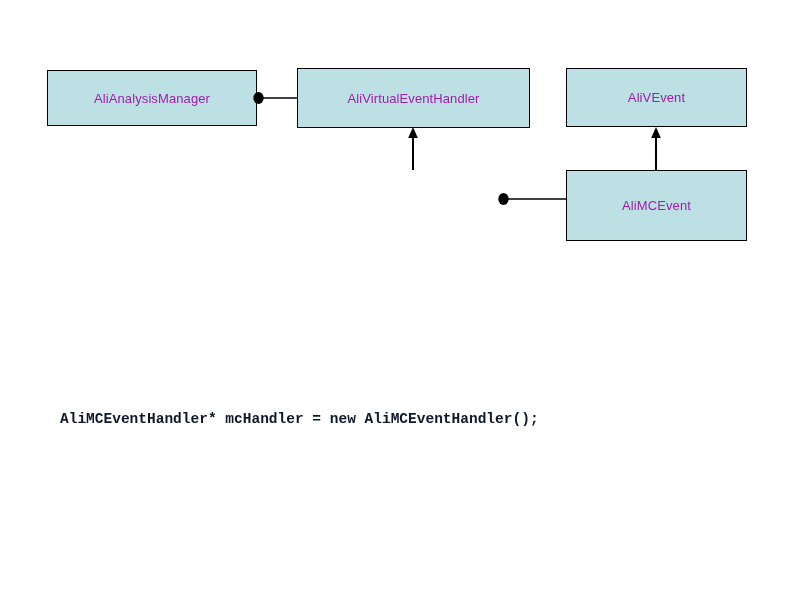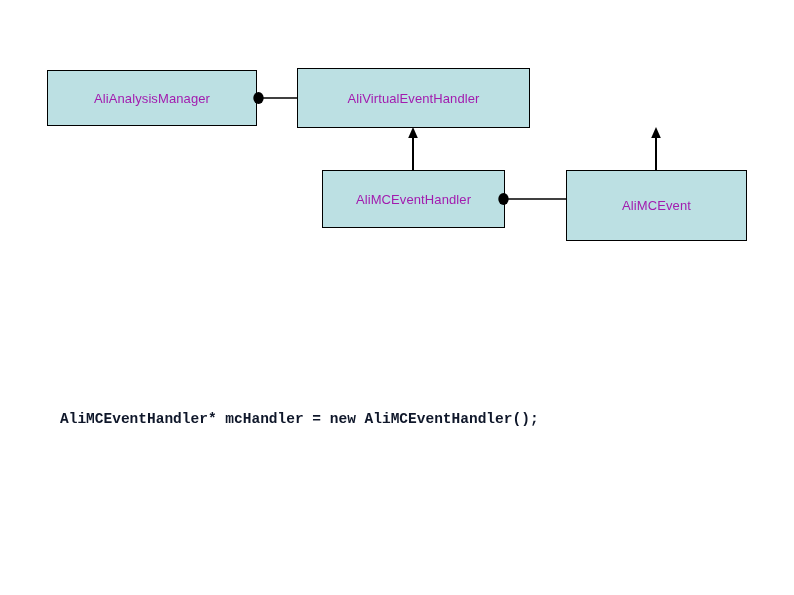--- a/index.html
+++ b/index.html
@@ -110,24 +110,24 @@
     </svg>
 
     <div class="node" id="node-analysis-manager">
       <span class="node-label">AliAnalysisManager</span>
     </div>
 
     <div class="node" id="node-virtual-handler">
       <span class="node-label">AliVirtualEventHandler</span>
     </div>
 
+    <div class="node" id="node-vevent">
+      <span class="node-label">AliVEvent</span>
+    </div>
 
-    <div class="node" id="node-mc-handler">
-      <span class="node-label">AliMCEventHandler</span>
-    </div>
 
     <div class="node" id="node-mcevent">
       <span class="node-label">AliMCEvent</span>
     </div>
 
   </div>
 
   <div class="code-block">
 
     <span class="code-line code-red">AliMCEventHandler* mcHandler = new AliMCEventHandler();</span>

